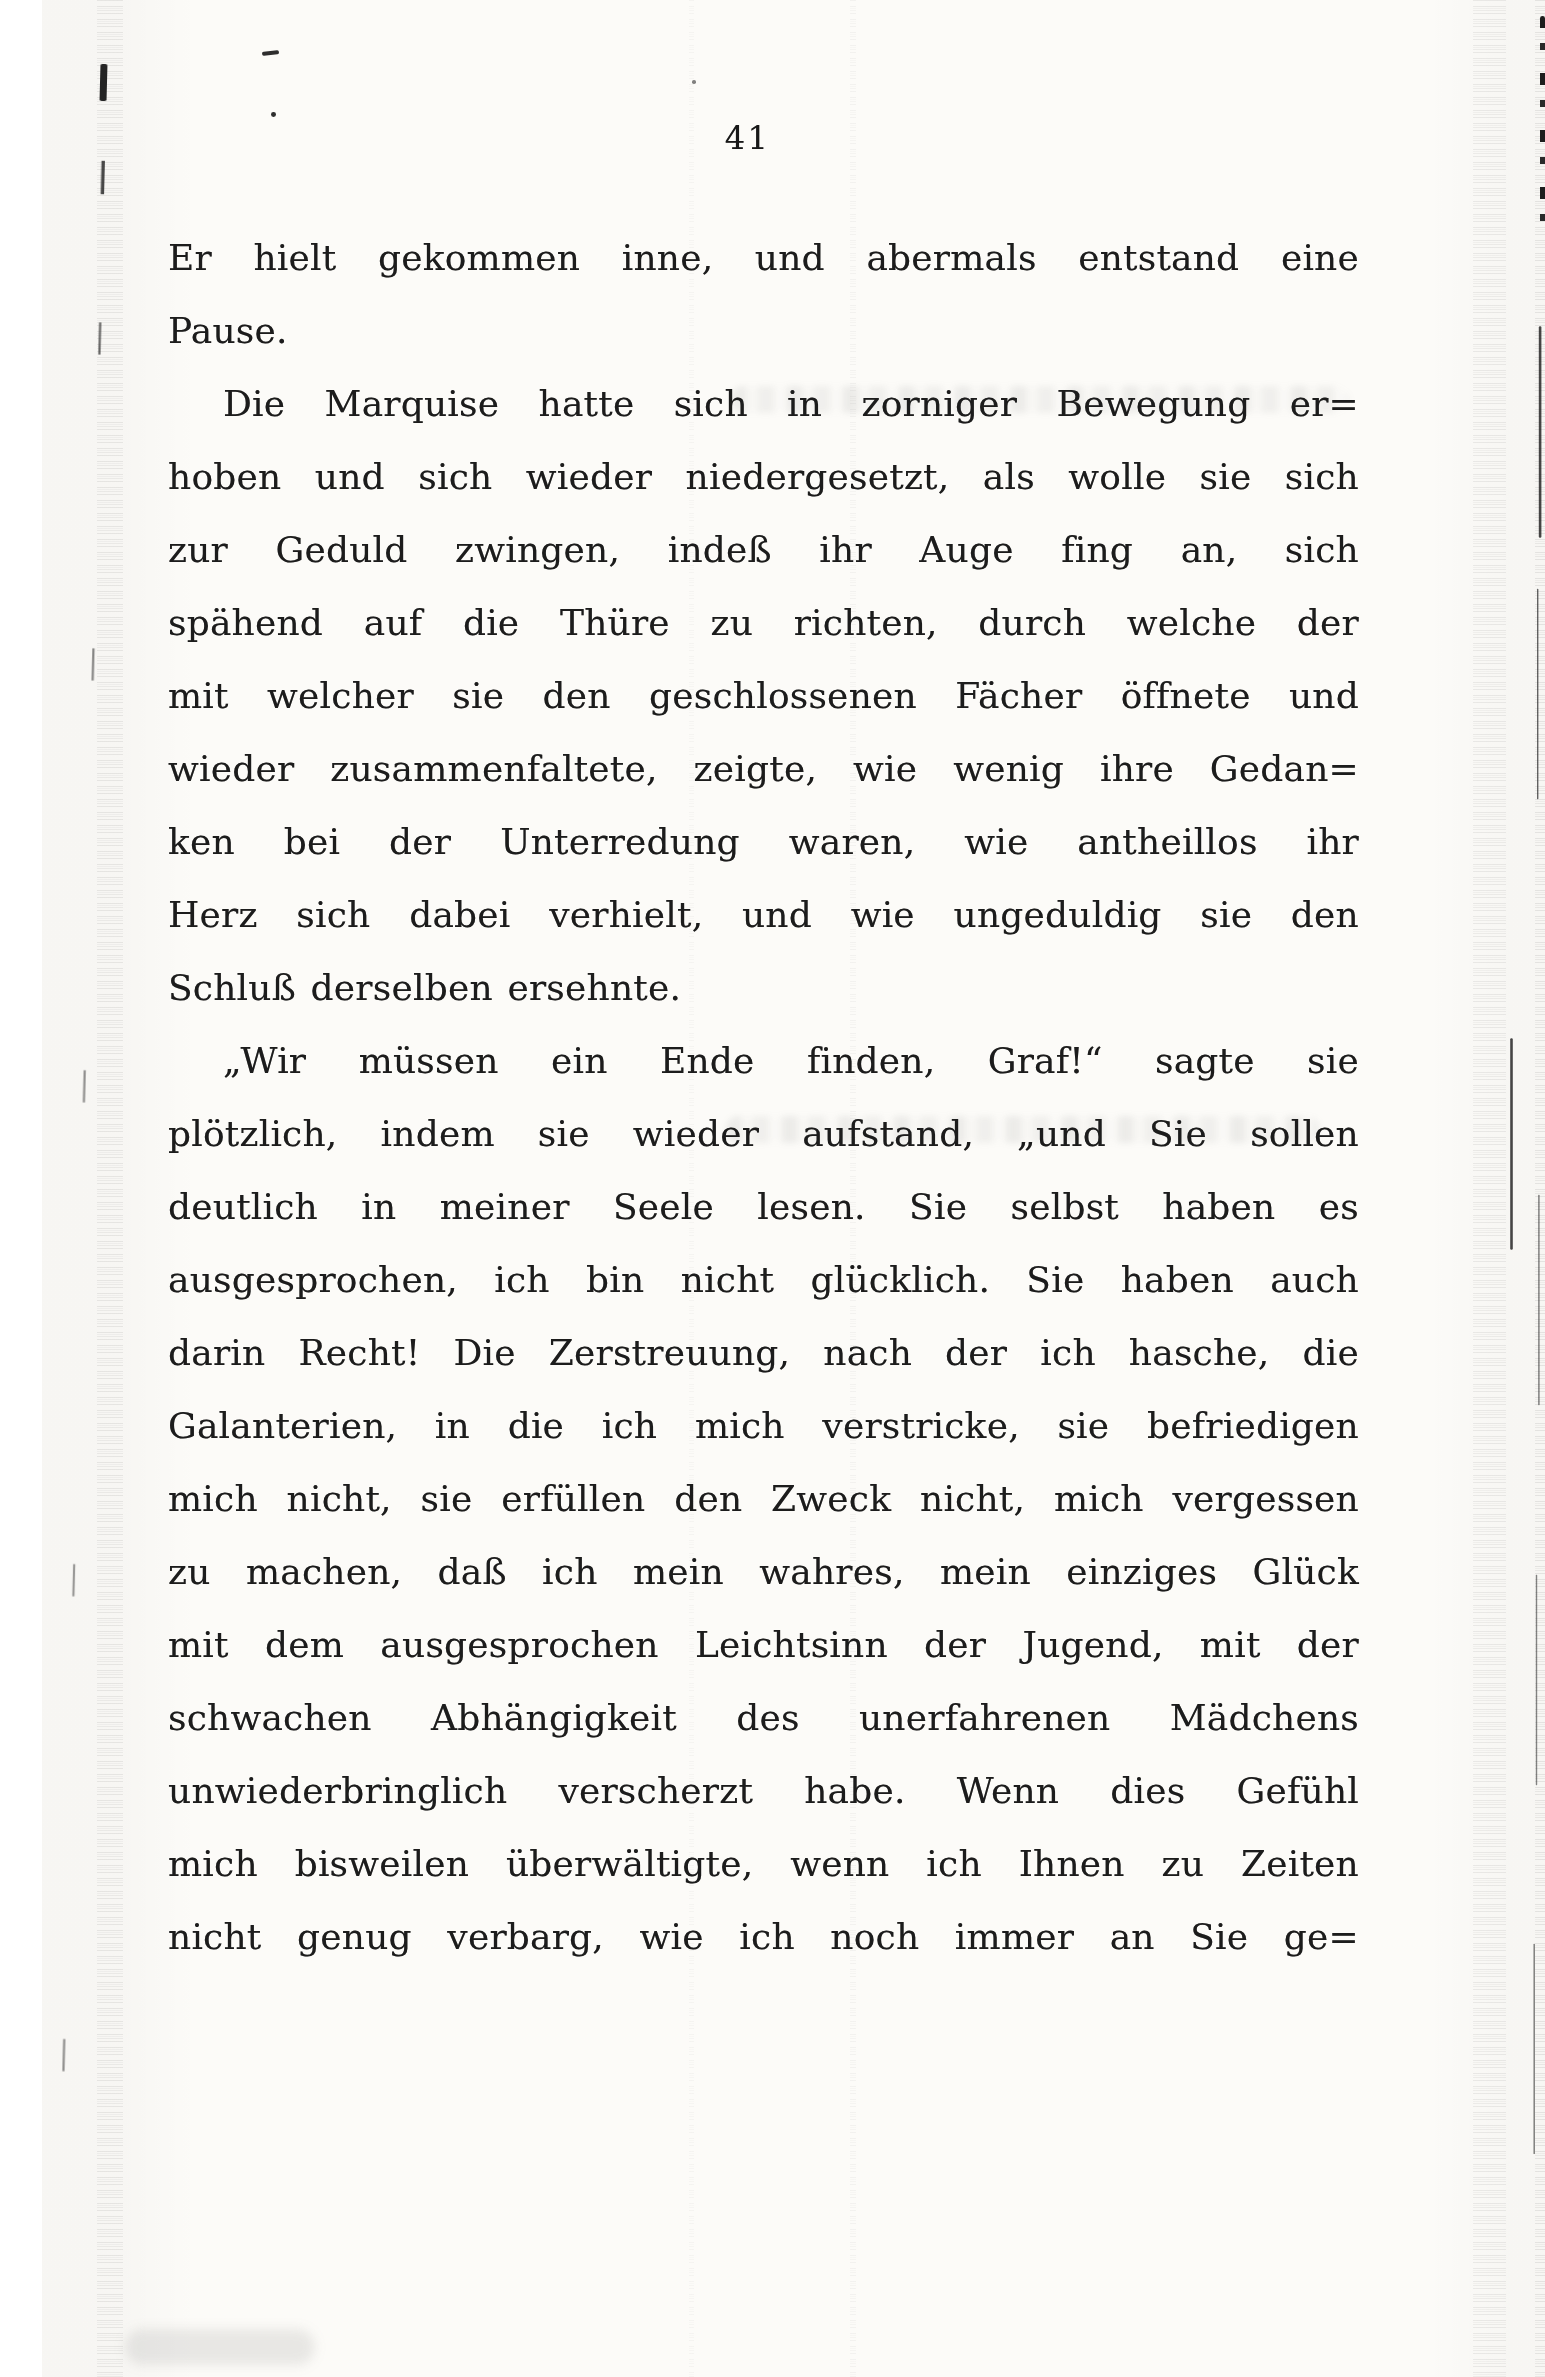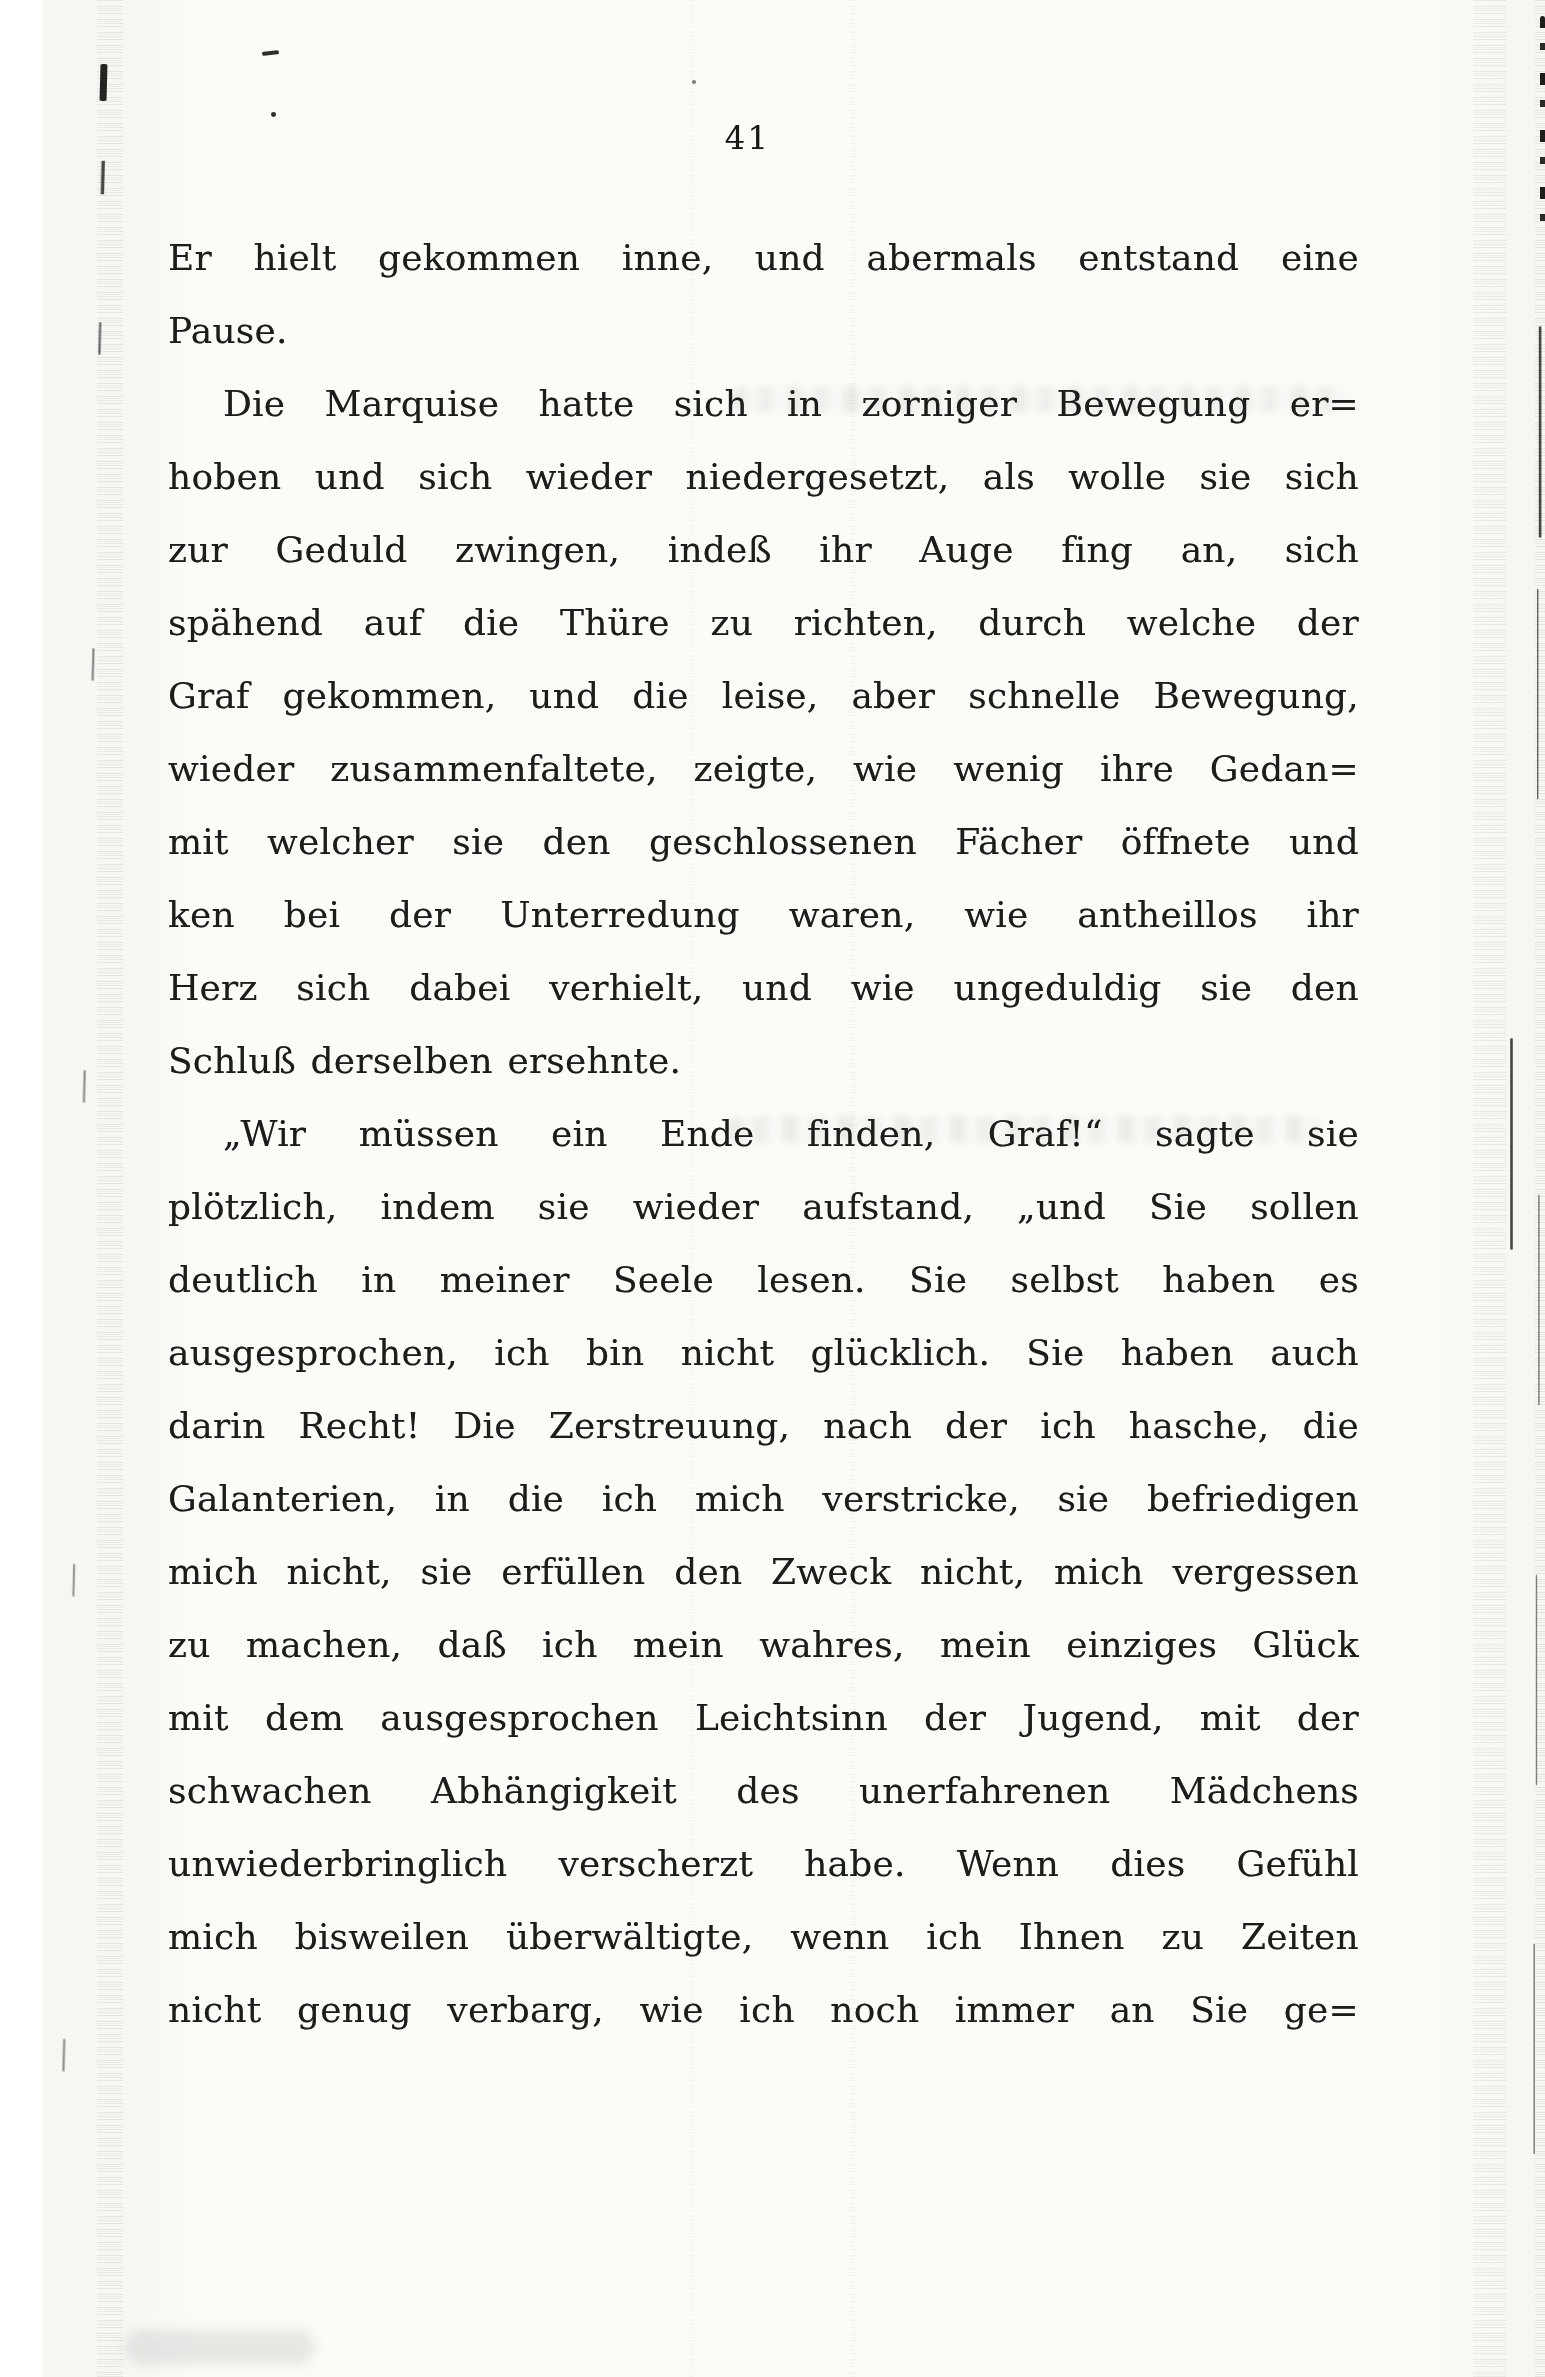--- a/index.html
+++ b/index.html
@@ -109,23 +109,22 @@
   <div class="corner-shadow"></div>
 
   <div class="page-number">41</div>
   <div class="text-block" id="text-block">
       <div class="line just">Er hielt gekommen inne, und abermals entstand eine</div>
       <div class="line">Pause.</div>
       <div class="line just indent">Die Marquise hatte sich in zorniger Bewegung er=</div>
       <div class="line just">hoben und sich wieder niedergesetzt, als wolle sie sich</div>
       <div class="line just">zur Geduld zwingen, indeß ihr Auge fing an, sich</div>
       <div class="line just">spähend auf die Thüre zu richten, durch welche der</div>
-      <div class="line just">Graf gekommen, und die leise, aber schnelle Bewegung,</div>
+      <div class="line just">mit welcher sie den geschlossenen Fächer öffnete und</div>
       <div class="line just">wieder zusammenfaltete, zeigte, wie wenig ihre Gedan=</div>
-      <div class="line just">mit welcher sie den geschlossenen Fächer öffnete und</div>
       <div class="line just">ken bei der Unterredung waren, wie antheillos ihr</div>
       <div class="line just">Herz sich dabei verhielt, und wie ungeduldig sie den</div>
       <div class="line">Schluß derselben ersehnte.</div>
       <div class="line just indent">„Wir müssen ein Ende finden, Graf!“ sagte sie</div>
       <div class="line just">plötzlich, indem sie wieder aufstand, „und Sie sollen</div>
       <div class="line just">deutlich in meiner Seele lesen.  Sie selbst haben es</div>
       <div class="line just">ausgesprochen, ich bin nicht glücklich. Sie haben auch</div>
       <div class="line just">darin Recht! Die Zerstreuung, nach der ich hasche, die</div>
       <div class="line just">Galanterien, in die ich mich verstricke, sie befriedigen</div>
       <div class="line just">mich nicht, sie erfüllen den Zweck nicht, mich vergessen</div>

